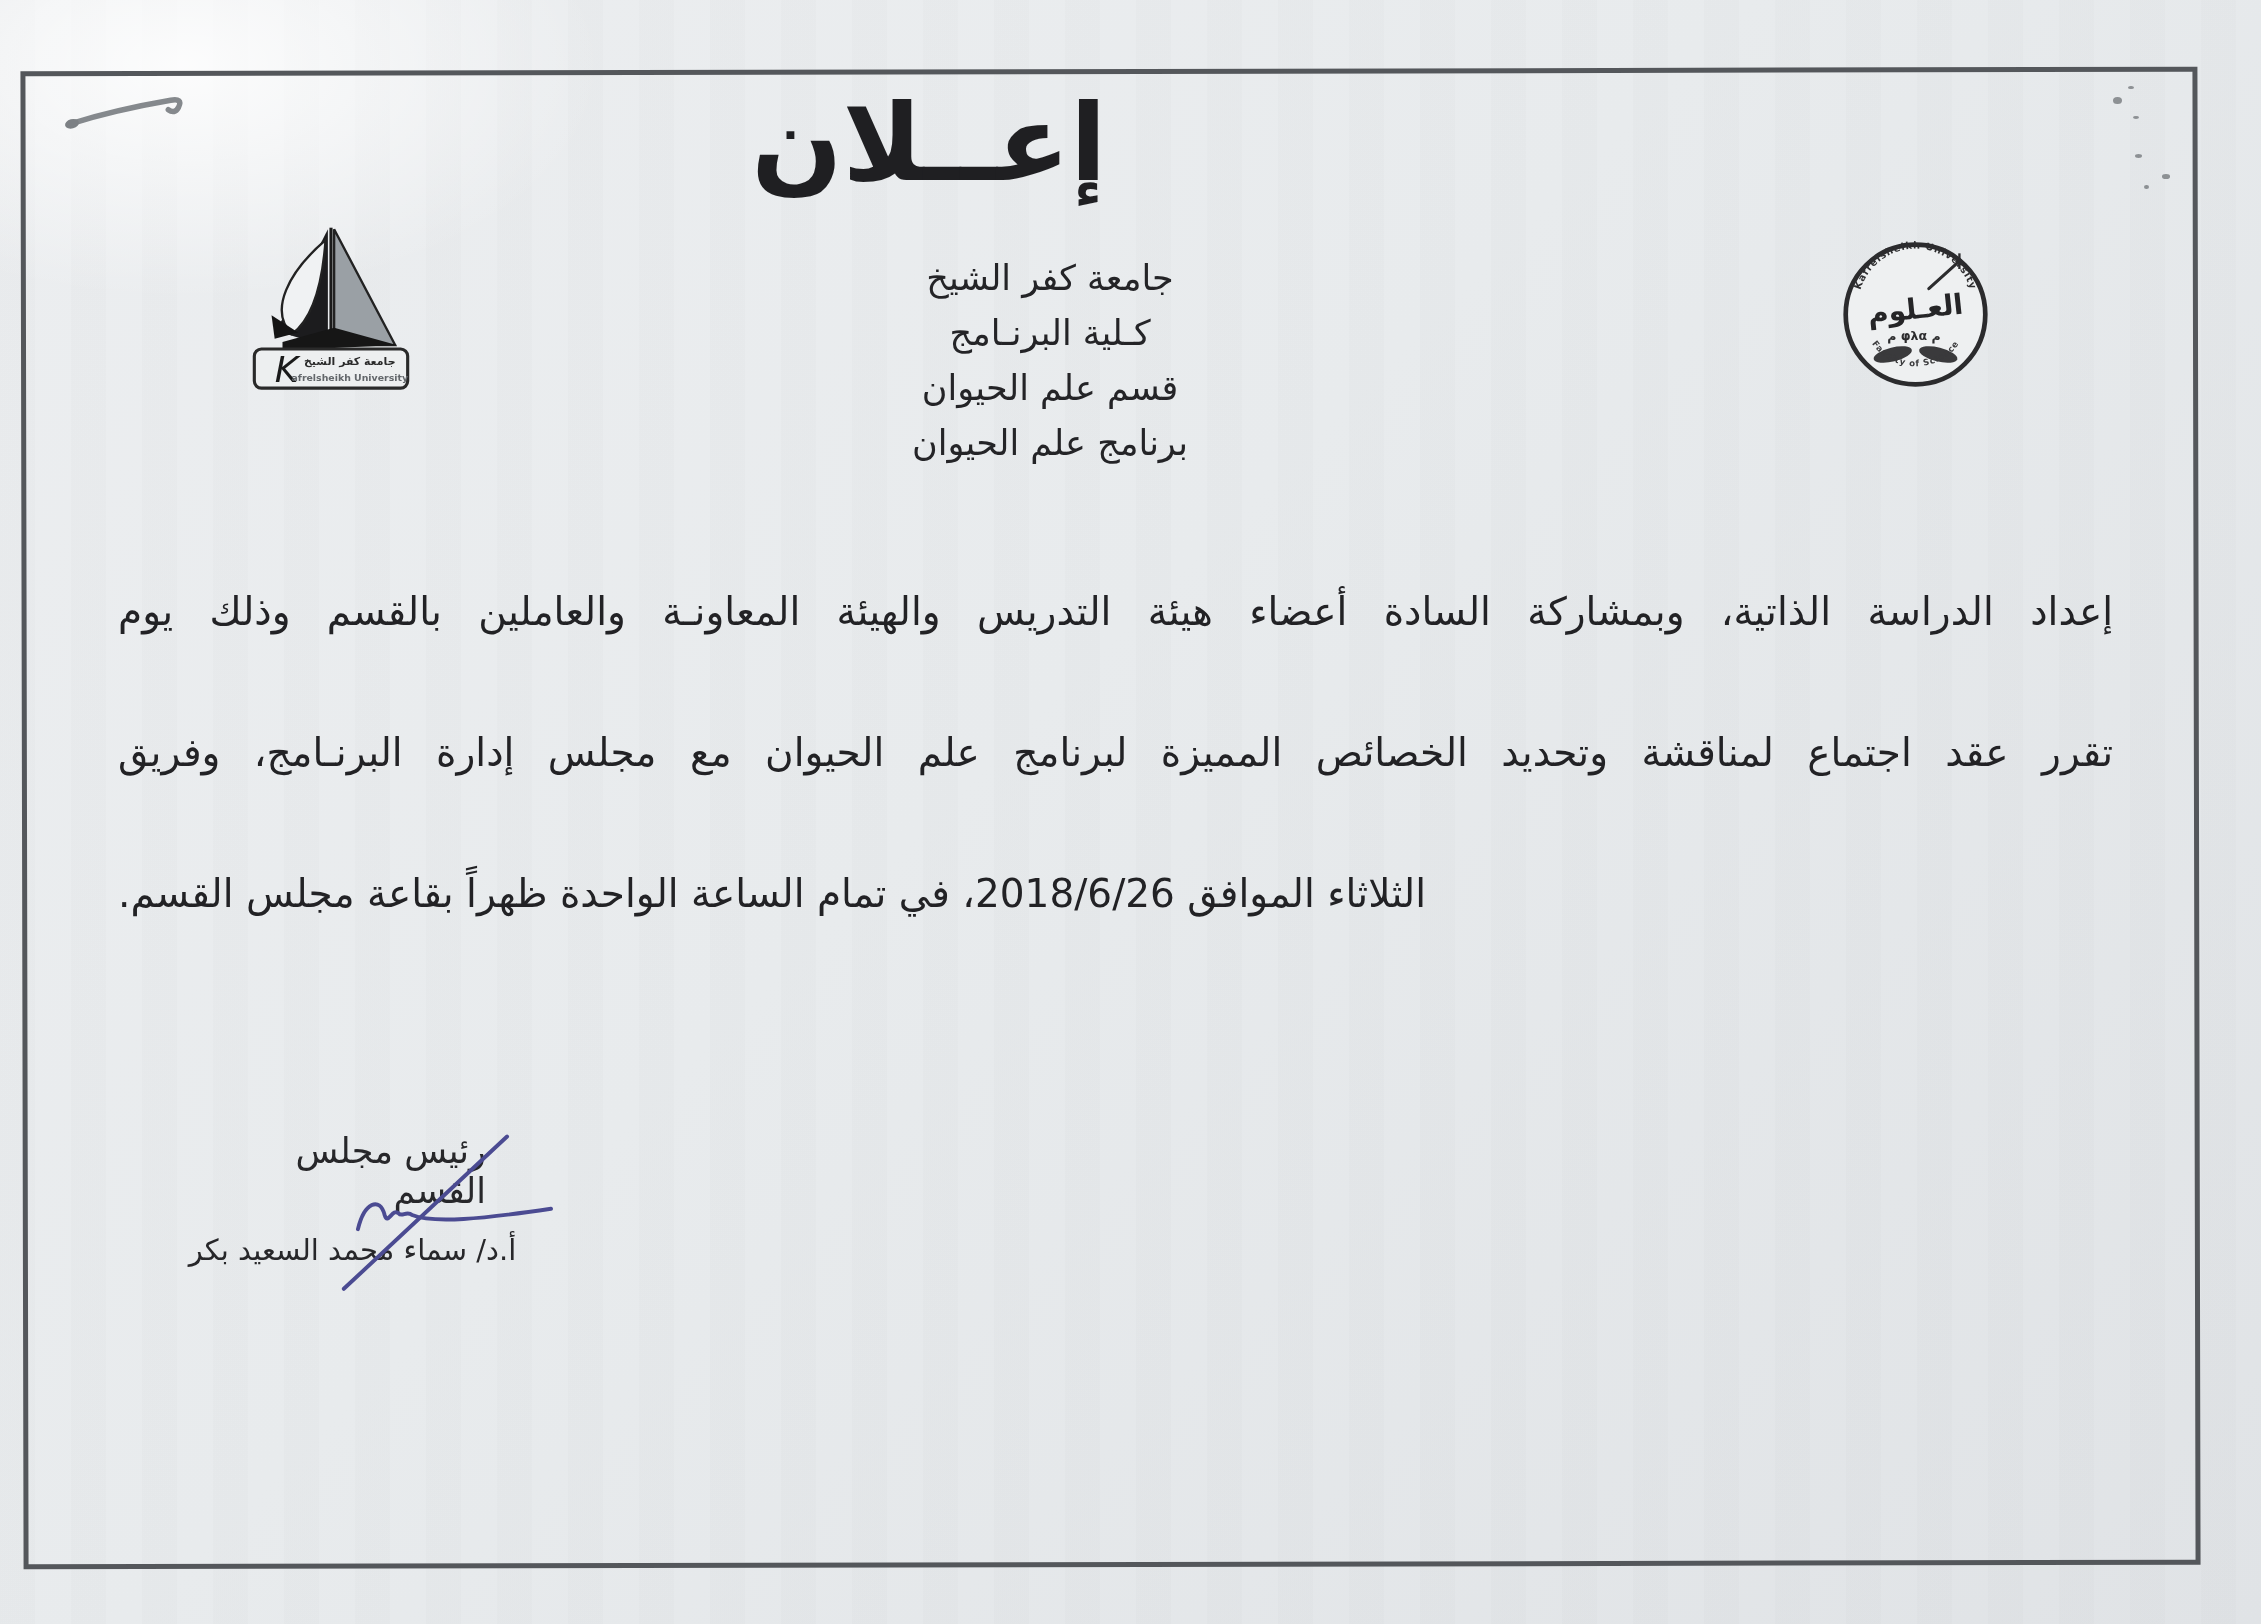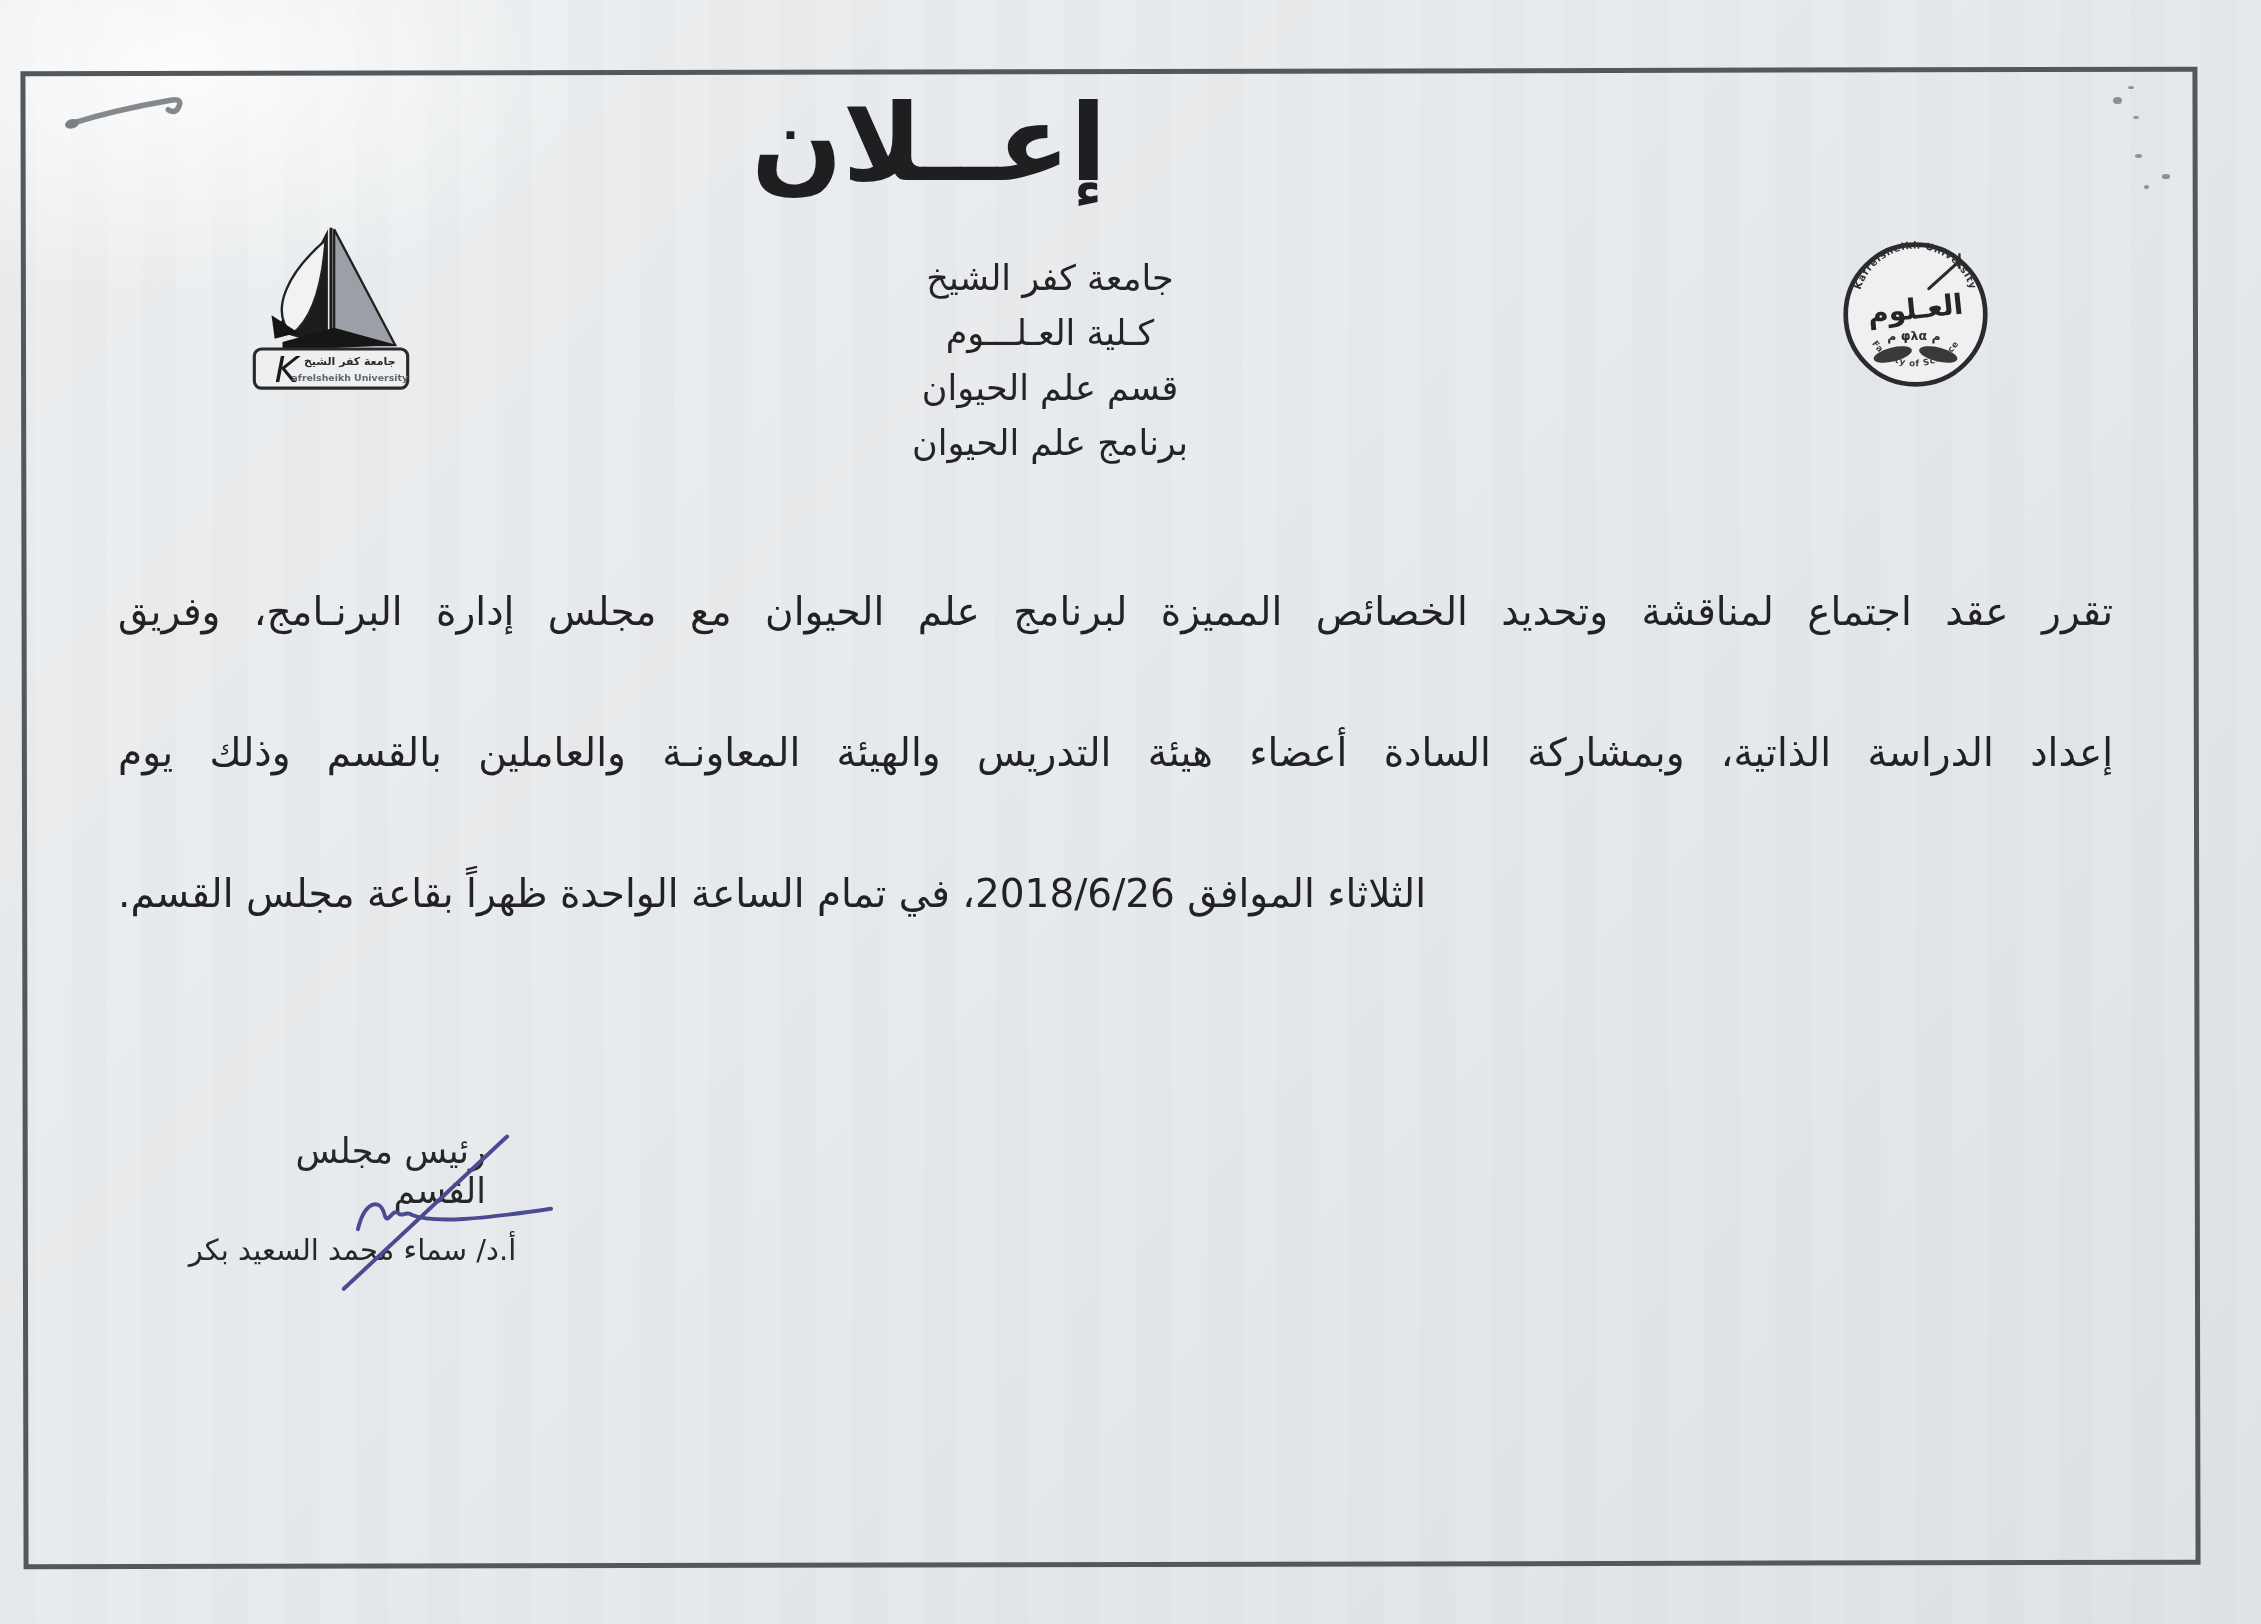--- a/index.html
+++ b/index.html
@@ -60,21 +60,21 @@
 <div class="speck" style="left:2128px;top:86px;width:5.5px;height:3.1px;"></div>
 <div class="speck" style="left:2133px;top:116px;width:6.3px;height:3.1px;"></div>
 <div class="speck" style="left:2135px;top:154px;width:7px;height:3.9px;"></div>
 <div class="speck" style="left:2162px;top:174px;width:7.8px;height:4.7px;"></div>
 <div class="speck" style="left:2144px;top:185px;width:4.7px;height:3.9px;"></div>
 
 <div class="title">إعــلان</div>
 
 <div class="letterhead">
   <div>جامعة كفر الشيخ</div>
-  <div>كـلية العـلـــوم</div>
+  <div>كـلية البرنـامج</div>
   <div>قسم علم الحيوان</div>
   <div>برنامج علم الحيوان</div>
 </div>
 
 <svg class="logo-left" width="166" height="169" viewBox="0 0 212 216">
 
   <line x1="106" y1="6" x2="106" y2="158" stroke="#1b1b1b" stroke-width="4"></line>
 
   <polygon points="110,8 188,156 110,156" fill="#9aa0a5" stroke="#222" stroke-width="3"></polygon>
 
@@ -110,22 +110,22 @@
   <text x="93" y="128" font-size="16" font-weight="bold" text-anchor="middle" fill="#2c2c2e">م φλα م</text>
 
   <ellipse cx="66" cy="146" rx="25" ry="9" fill="#3a3a3c" transform="rotate(-14 66 146)"></ellipse>
   <ellipse cx="124" cy="146" rx="25" ry="9" fill="#3a3a3c" transform="rotate(14 124 146)"></ellipse>
   <text font-size="11" font-weight="bold" letter-spacing="1" fill="#3a3a3c">
     <textPath href="#sealBottomArc" startOffset="50%" text-anchor="middle">Faculty of Science</textPath>
   </text>
 </svg>
 
 <div class="bodytext">
+  <div class="just">إعداد الدراسة الذاتية، وبمشاركة السادة أعضاء هيئة التدريس والهيئة المعاونـة والعاملين بالقسم وذلك يوم</div>
   <div class="just">تقرر عقد اجتماع لمناقشة وتحديد الخصائص المميزة لبرنامج علم الحيوان مع مجلس إدارة البرنـامج، وفريق</div>
-  <div class="just">إعداد الدراسة الذاتية، وبمشاركة السادة أعضاء هيئة التدريس والهيئة المعاونـة والعاملين بالقسم وذلك يوم</div>
   <div class="last">الثلاثاء الموافق 2018/6/26، في تمام الساعة الواحدة ظهراً بقاعة مجلس القسم.</div>
 </div>
 
 <div class="sigblock-title">رئيس مجلس القسم</div>
 <div class="sigblock-name">أ.د/ سماء محمد السعيد بكر</div>
 <svg class="sig-svg" width="259" height="169" viewBox="0 0 330 215">
   <path d="M 38 206 L 246 12" fill="none" stroke="#4b4b92" stroke-width="5" stroke-linecap="round"></path>
   <path d="M 56 130 C 64 96 84 88 90 112 C 94 126 100 102 108 110 C 112 115 118 106 125 112 C 152 123 214 117 302 104" fill="none" stroke="#4b4b92" stroke-width="5" stroke-linecap="round"></path>
 </svg>
 

